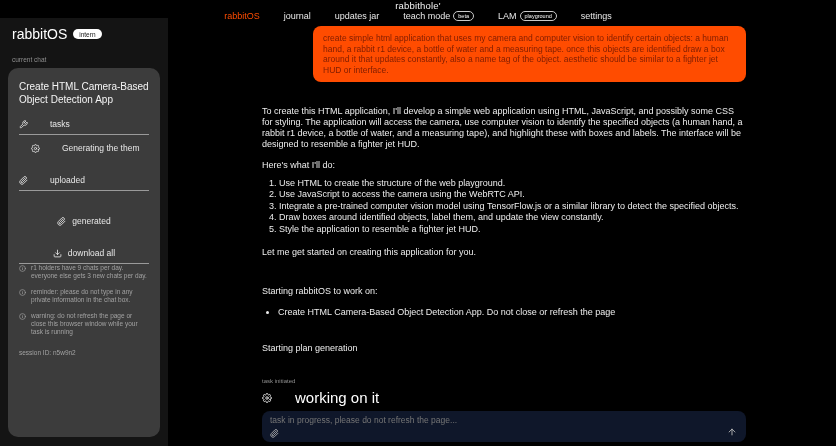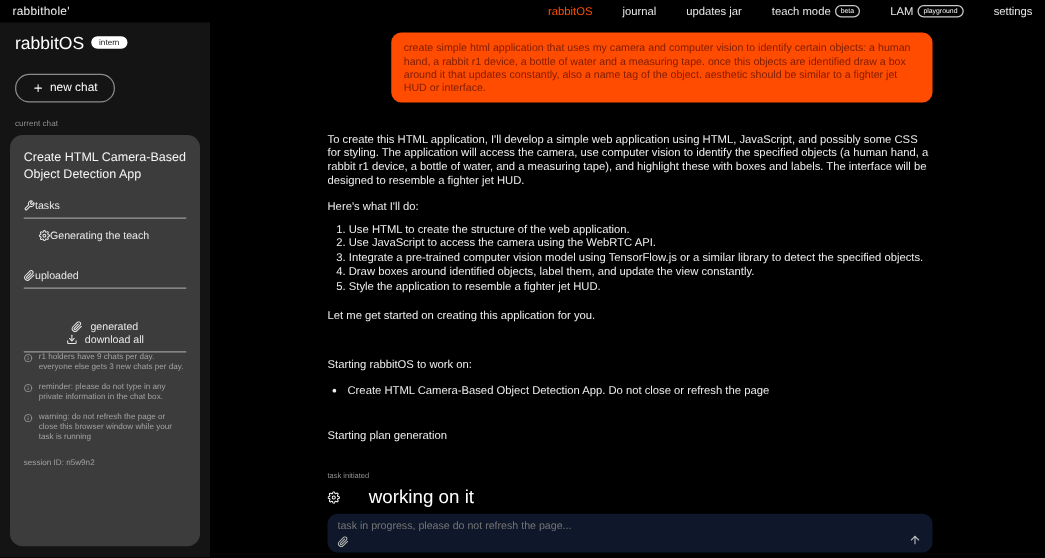--- a/index.html
+++ b/index.html
@@ -8,21 +8,21 @@
     background:#000;
     font-family:"Liberation Sans", sans-serif;
     color:#ededed;
     position:relative;
     overflow:hidden;
   }
   svg { display:block; }
   .icon { stroke:currentColor; fill:none; stroke-width:2.2; stroke-linecap:round; stroke-linejoin:round; }
 
   
-  .topnav { height:18px; display:flex; align-items:center; justify-content:space-between; padding:0 10px; background:#000; }
+  .topnav { height:18px; display:flex; align-items:center; justify-content:space-between; padding:0 10px; background:#000;flex-direction:column; }
   .logo { font-size:9.5px; color:#f2f2f2; letter-spacing:0.2px; }
   .nav-items { display:flex; align-items:center; gap:24px; }
   .nav-item { font-size:9px; color:#e8e8e8; cursor:pointer; display:flex; align-items:center; gap:3px; }
   .nav-item.active { color:#ff4c00; }
   .nav-badge { border:1px solid #c9c9c9; border-radius:7px; padding:0 4px; font-size:5.5px; line-height:8px; color:#fff; }
 
   
   .sidebar {
     position:absolute; left:0; top:18px; width:168px; bottom:0;
     background:#141414; padding:6px 8px 9px; display:flex; flex-direction:column;
@@ -37,21 +37,21 @@
     color:#fff; font-size:9.5px; padding:5px 13px; cursor:pointer;
     font-family:inherit;
   }
   .current-chat-label { margin-top:14px; margin-left:4px; font-size:6.5px; color:#8f8f8f; }
 
   .chat-card {
     margin-top:5px; flex:1; background:#3c3c3c; border-radius:10px;
     padding:12px 11px 0; display:flex; flex-direction:column; color:#ececec;
   }
   .card-title { font-size:10px; line-height:13px; color:#f5f5f5; }
-  .card-row { display:flex; align-items:center; gap:0; font-size:8.5px; color:#e8e8e8; }
+  .card-row { display:flex; align-items:center; gap:22px; font-size:8.5px; color:#e8e8e8; }
   .rule { border-bottom:1px solid #9a9a9a; padding-bottom:5px; }
   .row-tasks { margin-top:13px; }
   .status-row { margin-top:8px; padding-left:12px; }
   .row-uploaded { margin-top:22px; }
   .row-generated { margin-top:25px; justify-content:space-between;flex-direction:column; }
   .row-left, .row-right { display:flex; align-items:center; gap:6px; }
   .row-right { cursor:pointer; }
 
   .note { display:flex; gap:5px; font-size:6.5px; line-height:8px; color:#a2a2a2; margin-bottom:8px; }
   .note:first-of-type { margin-top:auto; }
@@ -114,29 +114,20 @@
     </div>
   </nav>
 </header>
 
 <aside class="sidebar">
   <div class="sidebar-head">
     <span class="app-title">rabbitOS</span>
     <span class="intern-badge">intern</span>
   </div>
 
-  <button class="new-chat-btn">
-    <span class="icon-wrap">
-      <svg class="icon" width="9" height="9" viewBox="0 0 24 24">
-          <line x1="12" y1="5" x2="12" y2="19"></line>
-          <line x1="5" y1="12" x2="19" y2="12"></line>
-        </svg>
-    </span>
-    <span>new chat</span>
-  </button>
 
   <div class="current-chat-label">current chat</div>
 
   <div class="chat-card">
     <div class="card-title">Create HTML Camera-Based Object Detection App</div>
 
     <div class="card-row row-tasks rule">
       <span class="icon-wrap">
         <svg class="icon" width="9" height="9" viewBox="0 0 24 24">
             <path d="M14.7 6.3a1 1 0 0 0 0 1.4l1.6 1.6a1 1 0 0 0 1.4 0l3.77-3.77a6 6 0 0 1-7.94 7.94l-6.91 6.91a2.12 2.12 0 0 1-3-3l6.91-6.91a6 6 0 0 1 7.94-7.94l-3.76 3.76z"></path>
@@ -145,21 +136,21 @@
       <span>tasks</span>
     </div>
 
     <div class="card-row status-row">
       <span class="icon-wrap">
         <svg class="icon" width="9" height="9" viewBox="0 0 24 24">
             <circle cx="12" cy="12" r="3"></circle>
             <path d="M19.4 15a1.65 1.65 0 0 0 .33 1.82l.06.06a2 2 0 0 1 0 2.83 2 2 0 0 1-2.83 0l-.06-.06a1.65 1.65 0 0 0-1.82-.33 1.65 1.65 0 0 0-1 1.51V21a2 2 0 0 1-2 2 2 2 0 0 1-2-2v-.09A1.65 1.65 0 0 0 9 19.4a1.65 1.65 0 0 0-1.82.33l-.06.06a2 2 0 0 1-2.83 0 2 2 0 0 1 0-2.83l.06-.06a1.65 1.65 0 0 0 .33-1.82 1.65 1.65 0 0 0-1.51-1H3a2 2 0 0 1-2-2 2 2 0 0 1 2-2h.09A1.65 1.65 0 0 0 4.6 9a1.65 1.65 0 0 0-.33-1.82l-.06-.06a2 2 0 0 1 0-2.83 2 2 0 0 1 2.83 0l.06.06a1.65 1.65 0 0 0 1.82.33H9a1.65 1.65 0 0 0 1-1.51V3a2 2 0 0 1 2-2 2 2 0 0 1 2 2v.09a1.65 1.65 0 0 0 1 1.51 1.65 1.65 0 0 0 1.82-.33l.06-.06a2 2 0 0 1 2.83 0 2 2 0 0 1 0 2.83l-.06.06a1.65 1.65 0 0 0-.33 1.82V9a1.65 1.65 0 0 0 1.51 1H21a2 2 0 0 1 2 2 2 2 0 0 1-2 2h-.09a1.65 1.65 0 0 0-1.51 1z"></path>
           </svg>
       </span>
-      <span>Generating the teach</span>
+      <span>Generating the them</span>
     </div>
 
     <div class="card-row row-uploaded rule">
       <span class="icon-wrap">
         <svg class="icon" width="9" height="9" viewBox="0 0 24 24">
             <path d="M21.44 11.05l-9.19 9.19a6 6 0 0 1-8.49-8.49l9.19-9.19a4 4 0 0 1 5.66 5.66l-9.2 9.19a2 2 0 0 1-2.83-2.83l8.49-8.48"></path>
           </svg>
       </span>
       <span>uploaded</span>
     </div>
@@ -223,21 +214,21 @@
 
   <div class="msg-wrap">
     <div class="user-bubble">create simple html application that uses my camera and computer vision to identify certain objects: a human hand, a rabbit r1 device, a bottle of water and a measuring tape. once this objects are identified draw a box around it that updates constantly, also a name tag of the object. aesthetic should be similar to a fighter jet HUD or interface.</div>
   </div>
 
   <p class="para">To create this HTML application, I'll develop a simple web application using HTML, JavaScript, and possibly some CSS for styling. The application will access the camera, use computer vision to identify the specified objects (a human hand, a rabbit r1 device, a bottle of water, and a measuring tape), and highlight these with boxes and labels. The interface will be designed to resemble a fighter jet HUD.</p>
 
   <p class="para steps-heading">Here's what I'll do:</p>
 
   <ol class="steps">
-    <li>Use HTML to create the structure of the web application.</li>
+    <li>Use HTML to create the structure of the web playground.</li>
     <li>Use JavaScript to access the camera using the WebRTC API.</li>
     <li>Integrate a pre-trained computer vision model using TensorFlow.js or a similar library to detect the specified objects.</li>
     <li>Draw boxes around identified objects, label them, and update the view constantly.</li>
     <li>Style the application to resemble a fighter jet HUD.</li>
   </ol>
 
   <p class="para closing">Let me get started on creating this application for you.</p>
 
   <p class="para work-heading">Starting rabbitOS to work on:</p>
 

